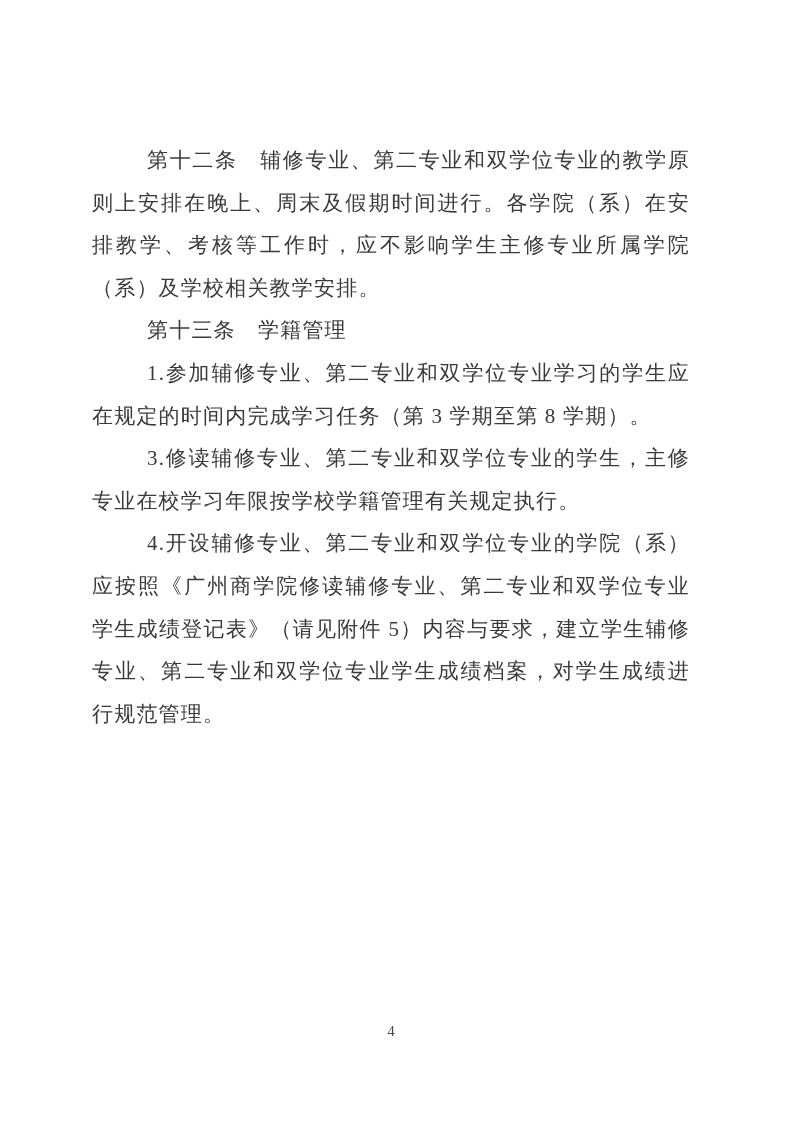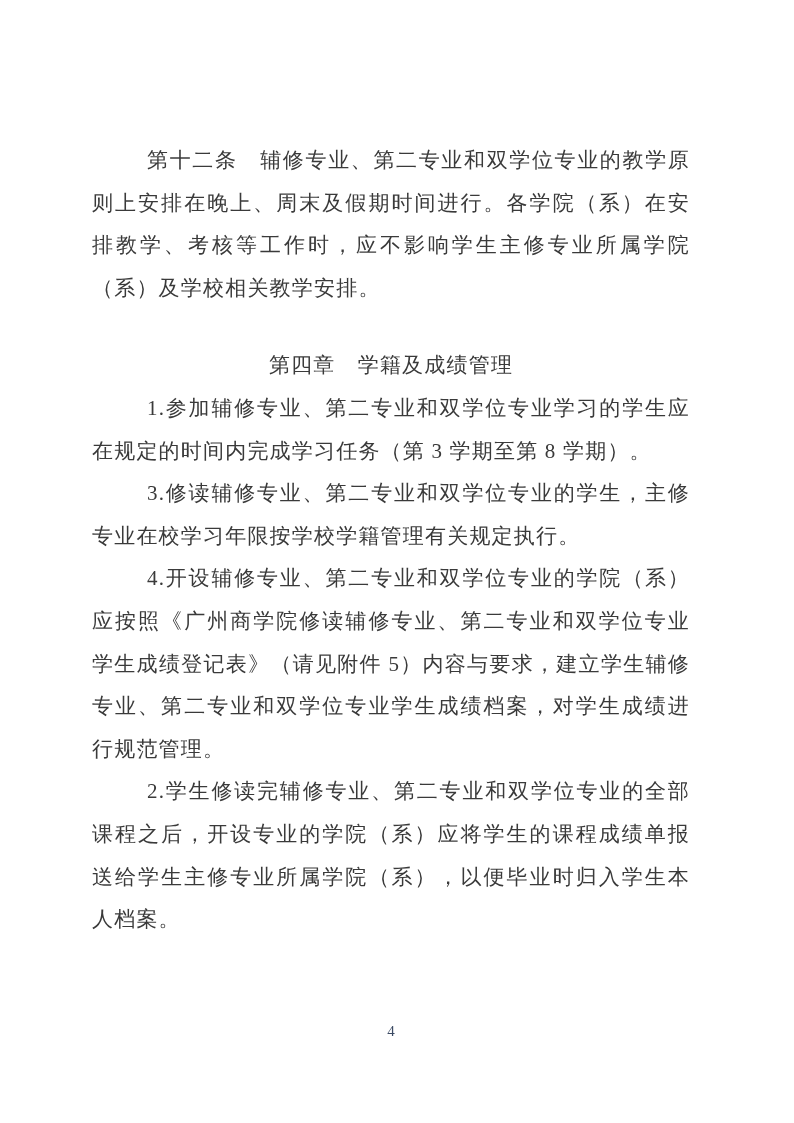--- a/index.html
+++ b/index.html
@@ -51,20 +51,19 @@
     color: #3b4a63;
     letter-spacing: 0;
   }
 </style>
 </head>
 <body>
 
 <div class="page">
   <div class="content">
     <p class="para">第十二条　辅修专业、第二专业和双学位专业的教学原则上安排在晚上、周末及假期时间进行。各学院（系）在安排教学、考核等工作时，应不影响学生主修专业所属学院（系）及学校相关教学安排。</p>
-    <h2 class="chapter">第四章　学籍及成绩管理</h2>
+    <p class="para">第十三条　学籍管理</p>
     <p class="para">1.参加辅修专业、第二专业和双学位专业学习的学生应在规定的时间内完成学习任务（第 3 学期至第 8 学期）。</p>
     <p class="para">3.修读辅修专业、第二专业和双学位专业的学生，主修专业在校学习年限按学校学籍管理有关规定执行。</p>
     <p class="para">4.开设辅修专业、第二专业和双学位专业的学院（系）应按照《广州商学院修读辅修专业、第二专业和双学位专业学生成绩登记表》（请见附件 5）内容与要求，建立学生辅修专业、第二专业和双学位专业学生成绩档案，对学生成绩进行规范管理。</p>
-    <p class="para">2.学生修读完辅修专业、第二专业和双学位专业的全部课程之后，开设专业的学院（系）应将学生的课程成绩单报送给学生主修专业所属学院（系），以便毕业时归入学生本人档案。</p>
   </div>
   <div class="footer">4</div>
 </div>
 
 </body></html>

